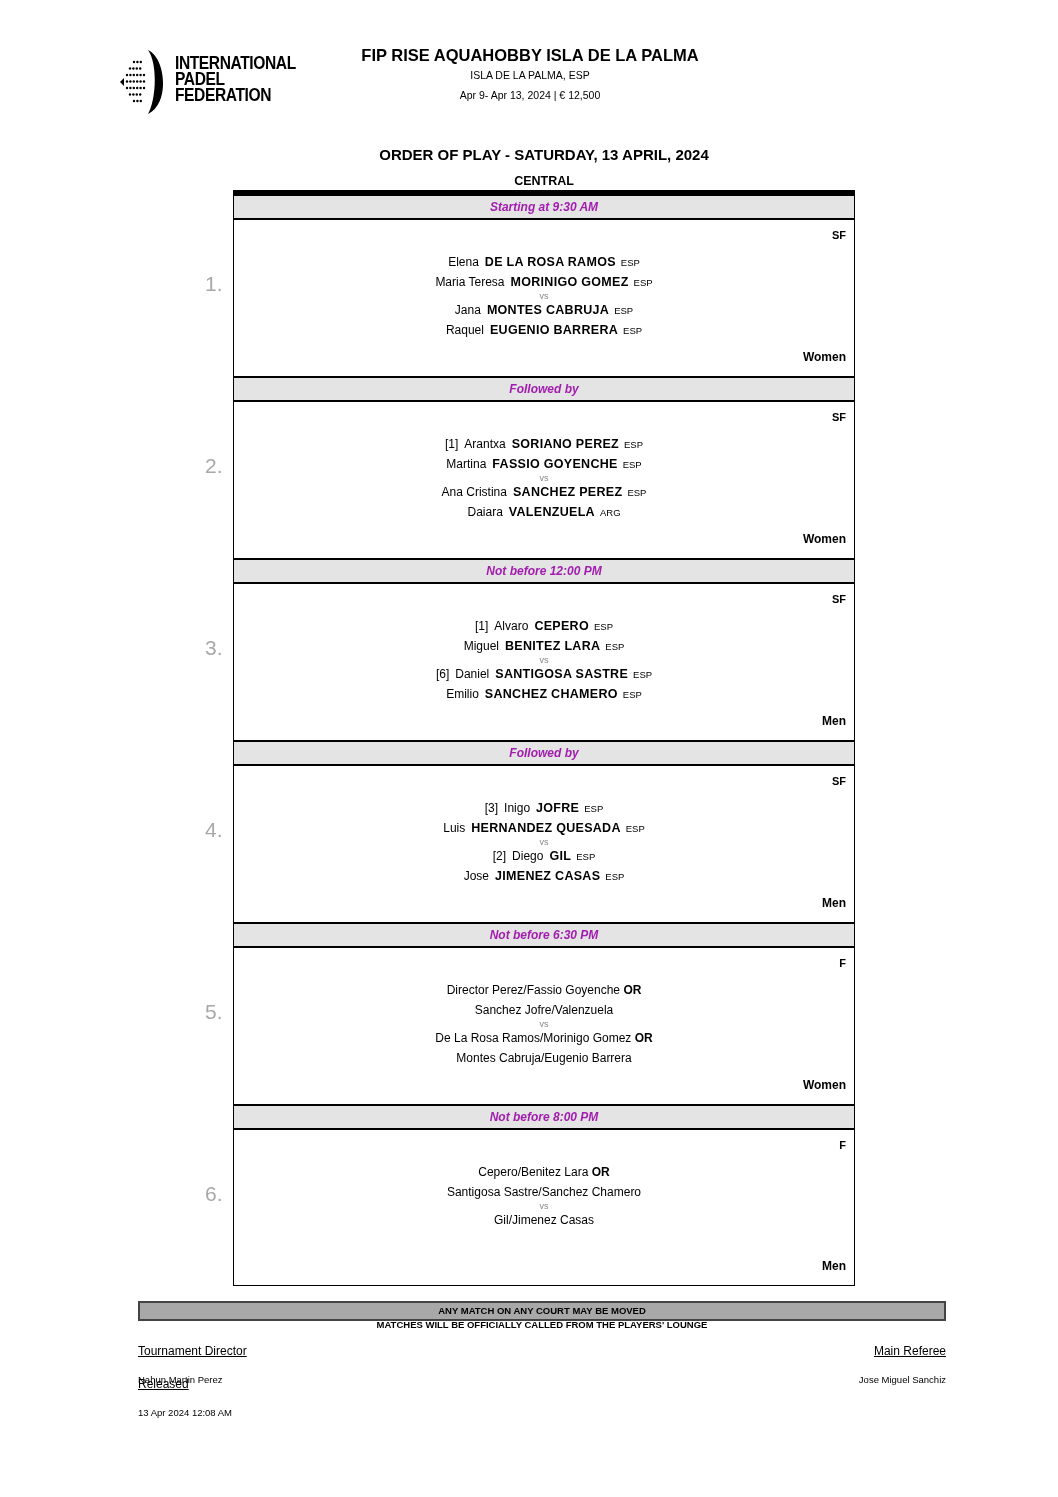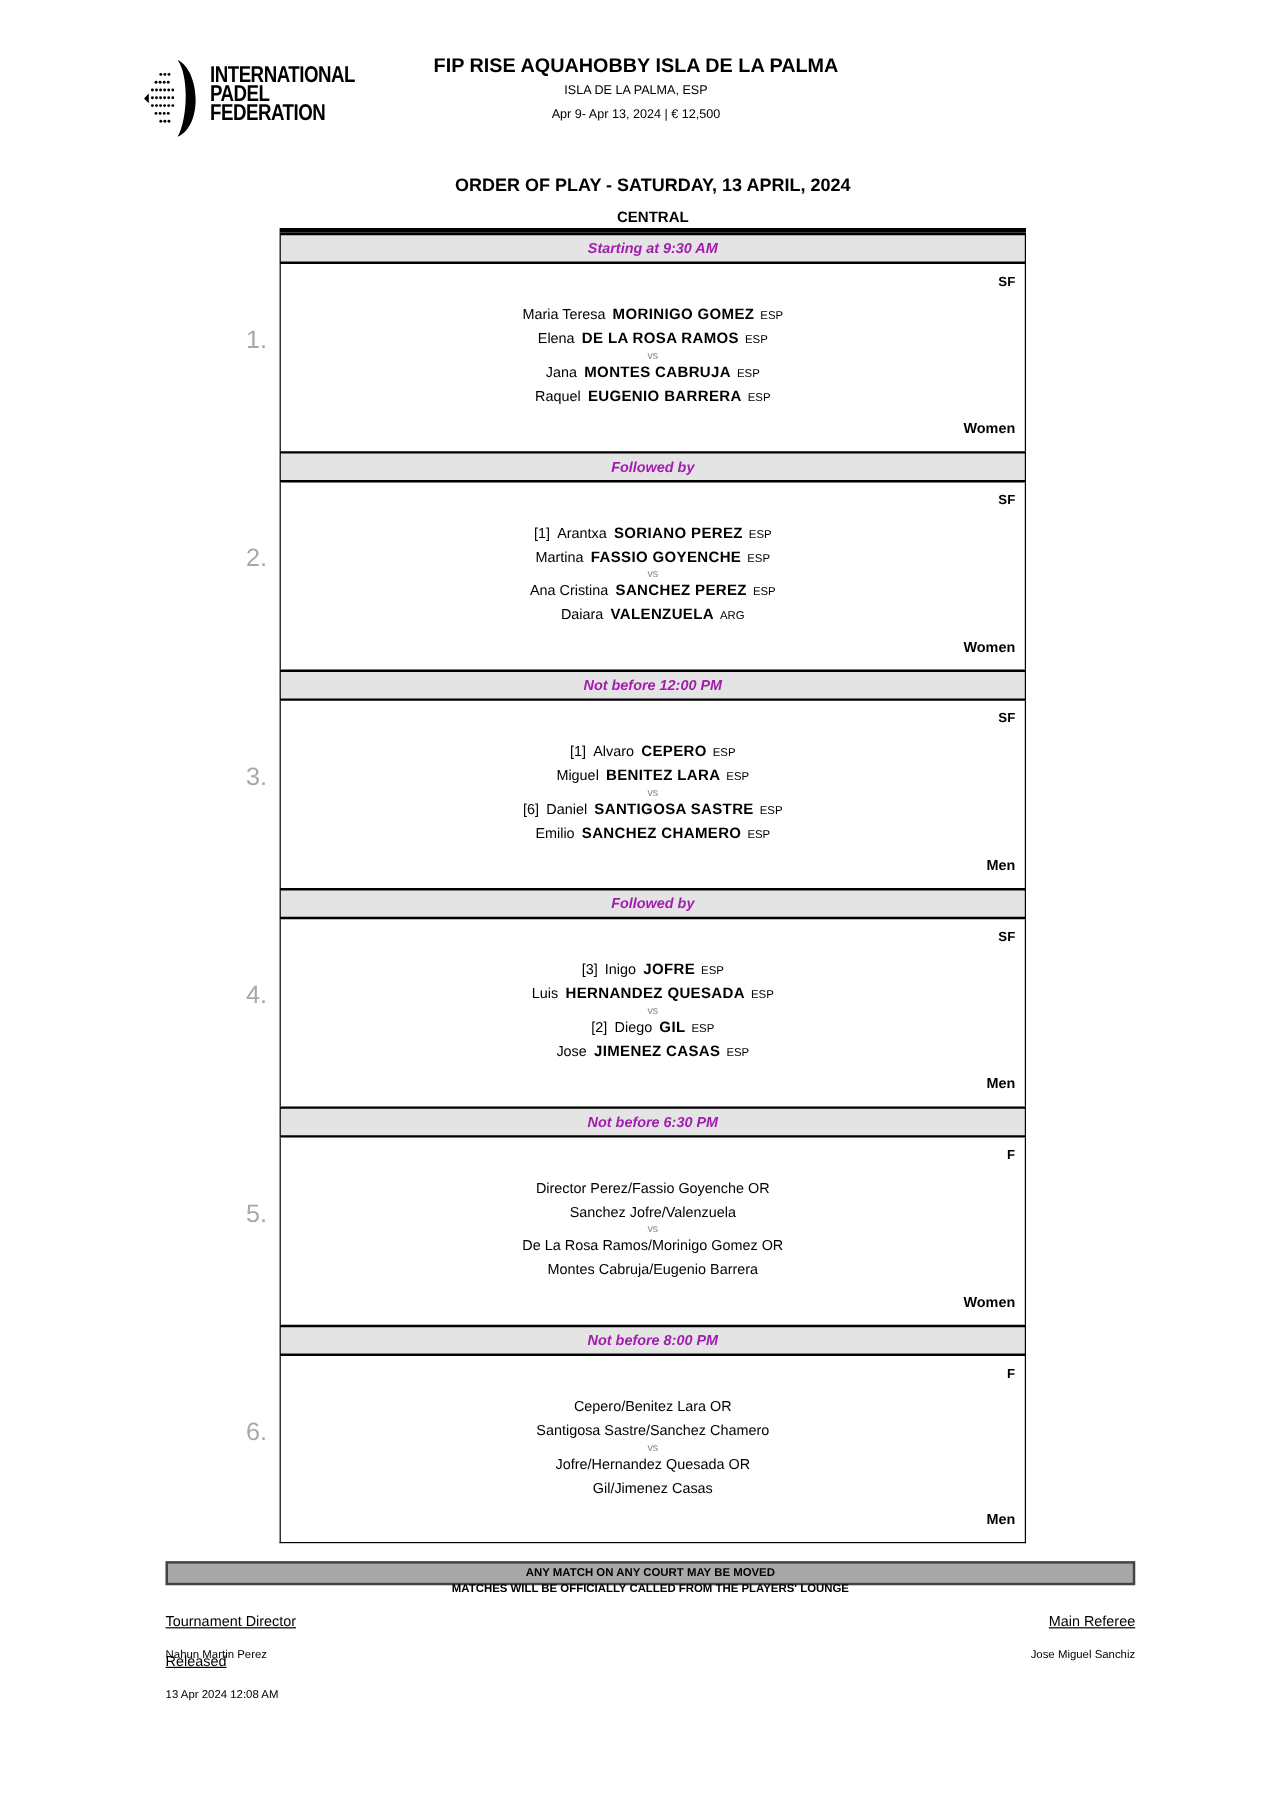--- a/index.html
+++ b/index.html
@@ -24,21 +24,21 @@
   .match:last-child { border-bottom:1px solid #000; }
   .match-no { position:absolute; left:-29px; top:52px; font-size:21px; color:#a8a8a8; font-weight:normal; }
   .round { position:absolute; right:8px; top:9px; font-weight:bold; font-size:11px; }
   .category { position:absolute; right:8px; bottom:12px; font-weight:bold; font-size:12px; }
   .players { position:absolute; left:0; right:0; top:32px; text-align:center; }
   .pl { height:20px; line-height:20px; font-size:12px; white-space:nowrap; }
   .pl .seed { margin-right:6px; }
   .pl .first { margin-right:6px; }
   .pl .last { font-weight:bold; font-size:12.5px; letter-spacing:0.3px; }
   .pl .nat { font-size:9.5px; margin-left:5px; }
-  .pl .or { font-weight:normal; }
+  .pl .or { font-weight:bold; }
   .vs { height:8px; line-height:8px; font-size:9px; color:#888; }
 
   .notice { position:absolute; left:138px; top:1301px; width:808px; height:20px; background:#a8a8a8; border:2px solid #444; box-sizing:border-box; text-align:center; font-weight:bold; font-size:9.5px; line-height:14px; padding-top:1px; }
 
   .sig { position:absolute; font-size:10px; }
   .sig .lbl { font-weight:normal; text-decoration:underline; font-size:12px; }
   .sig .val { margin-top:16px; font-size:9.5px; }
   .sig-left { left:138px; top:1344px; }
   .sig-right { right:112px; top:1344px; text-align:right; }
   .sig-rel { left:138px; top:1377px; }
@@ -101,22 +101,22 @@
 <div class="oop-title">ORDER OF PLAY - SATURDAY, 13 APRIL, 2024</div>
 <div class="court">CENTRAL</div>
 
 <div class="schedule" id="schedule">
     <div class="slot-header">Starting at 9:30 AM</div>
     <div class="match">
       <div class="match-no">1.</div>
       <div class="round">SF</div>
       <div class="category">Women</div>
       <div class="players">
+        <div class="pl"><span class="first">Elena</span><span class="last">DE LA ROSA RAMOS</span><span class="nat">ESP</span></div>
         <div class="pl"><span class="first">Maria Teresa</span><span class="last">MORINIGO GOMEZ</span><span class="nat">ESP</span></div>
-        <div class="pl"><span class="first">Elena</span><span class="last">DE LA ROSA RAMOS</span><span class="nat">ESP</span></div>
         <div class="vs">vs</div>
         <div class="pl"><span class="first">Jana</span><span class="last">MONTES CABRUJA</span><span class="nat">ESP</span></div>
         <div class="pl"><span class="first">Raquel</span><span class="last">EUGENIO BARRERA</span><span class="nat">ESP</span></div>
       </div>
     </div>
     <div class="slot-header">Followed by</div>
     <div class="match">
       <div class="match-no">2.</div>
       <div class="round">SF</div>
       <div class="category">Women</div>
@@ -169,21 +169,20 @@
     </div>
     <div class="slot-header">Not before 8:00 PM</div>
     <div class="match">
       <div class="match-no">6.</div>
       <div class="round">F</div>
       <div class="category">Men</div>
       <div class="players">
         <div class="pl"><span>Cepero/Benitez Lara</span> <span class="or">OR</span></div>
         <div class="pl"><span>Santigosa Sastre/Sanchez Chamero</span></div>
         <div class="vs">vs</div>
-        <div class="pl"><span>Jofre/Hernandez Quesada</span> <span class="or">OR</span></div>
         <div class="pl"><span>Gil/Jimenez Casas</span></div>
       </div>
     </div>
   </div>
 
 <div class="notice">
   <div>ANY MATCH ON ANY COURT MAY BE MOVED</div>
   <div>MATCHES WILL BE OFFICIALLY CALLED FROM THE PLAYERS' LOUNGE</div>
 </div>
 

